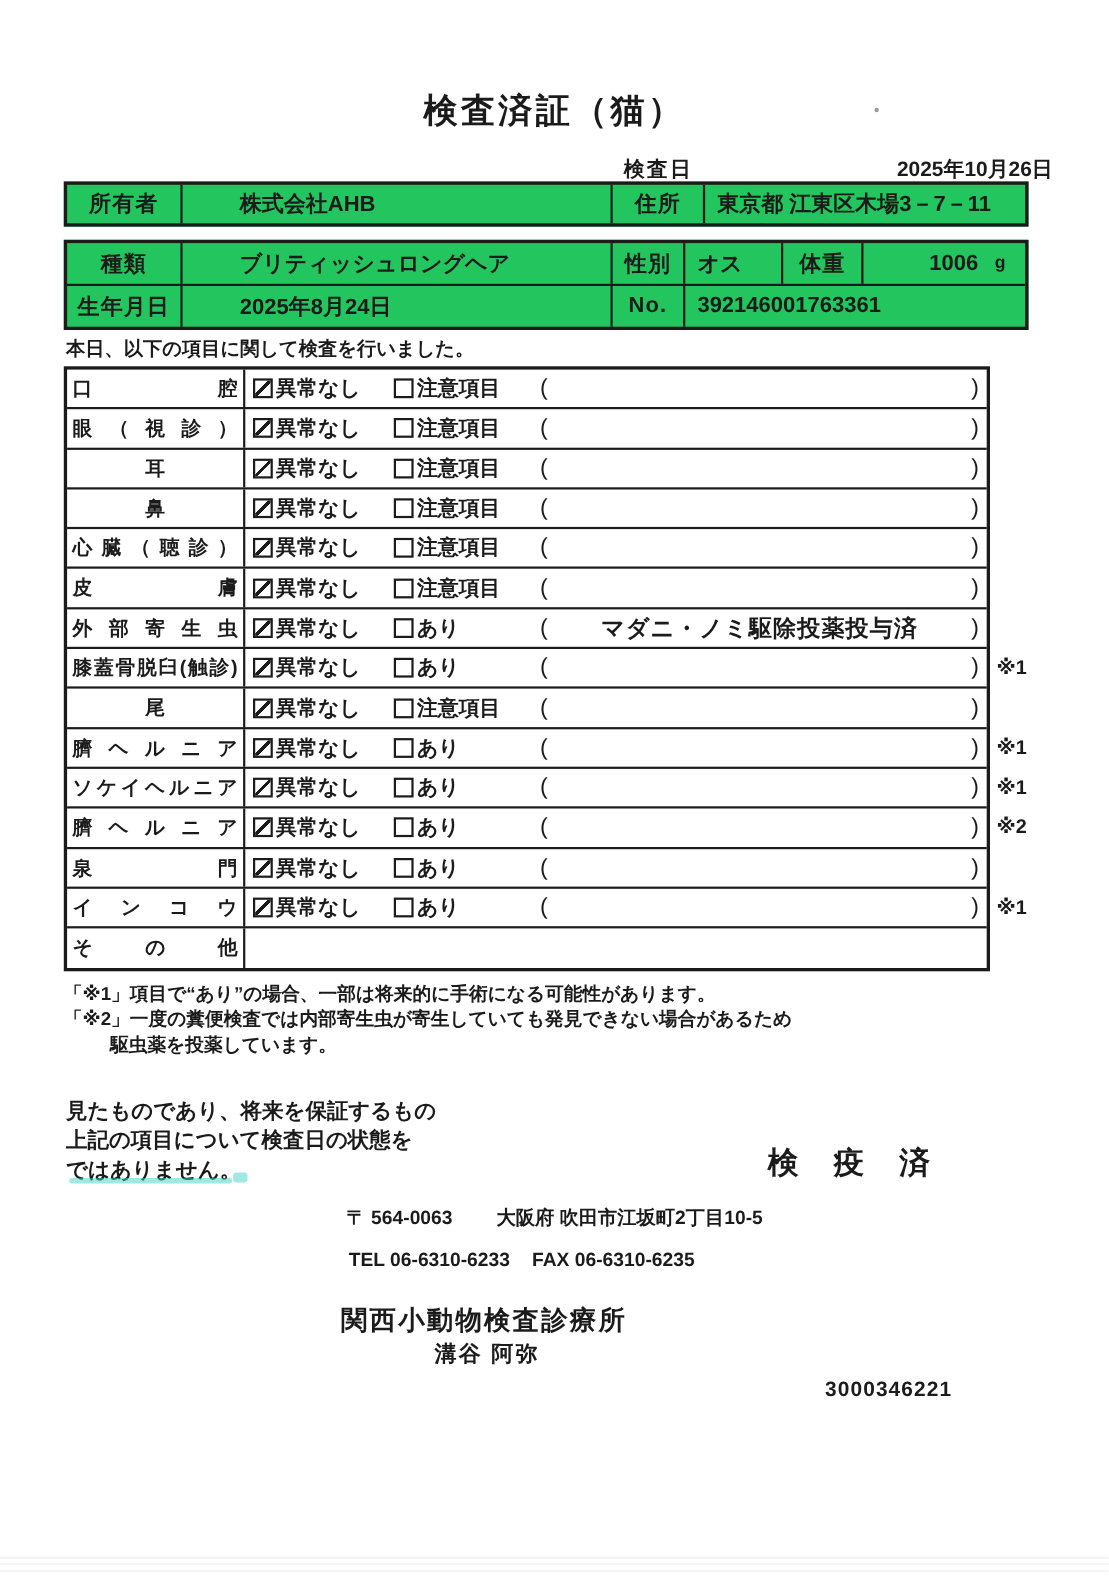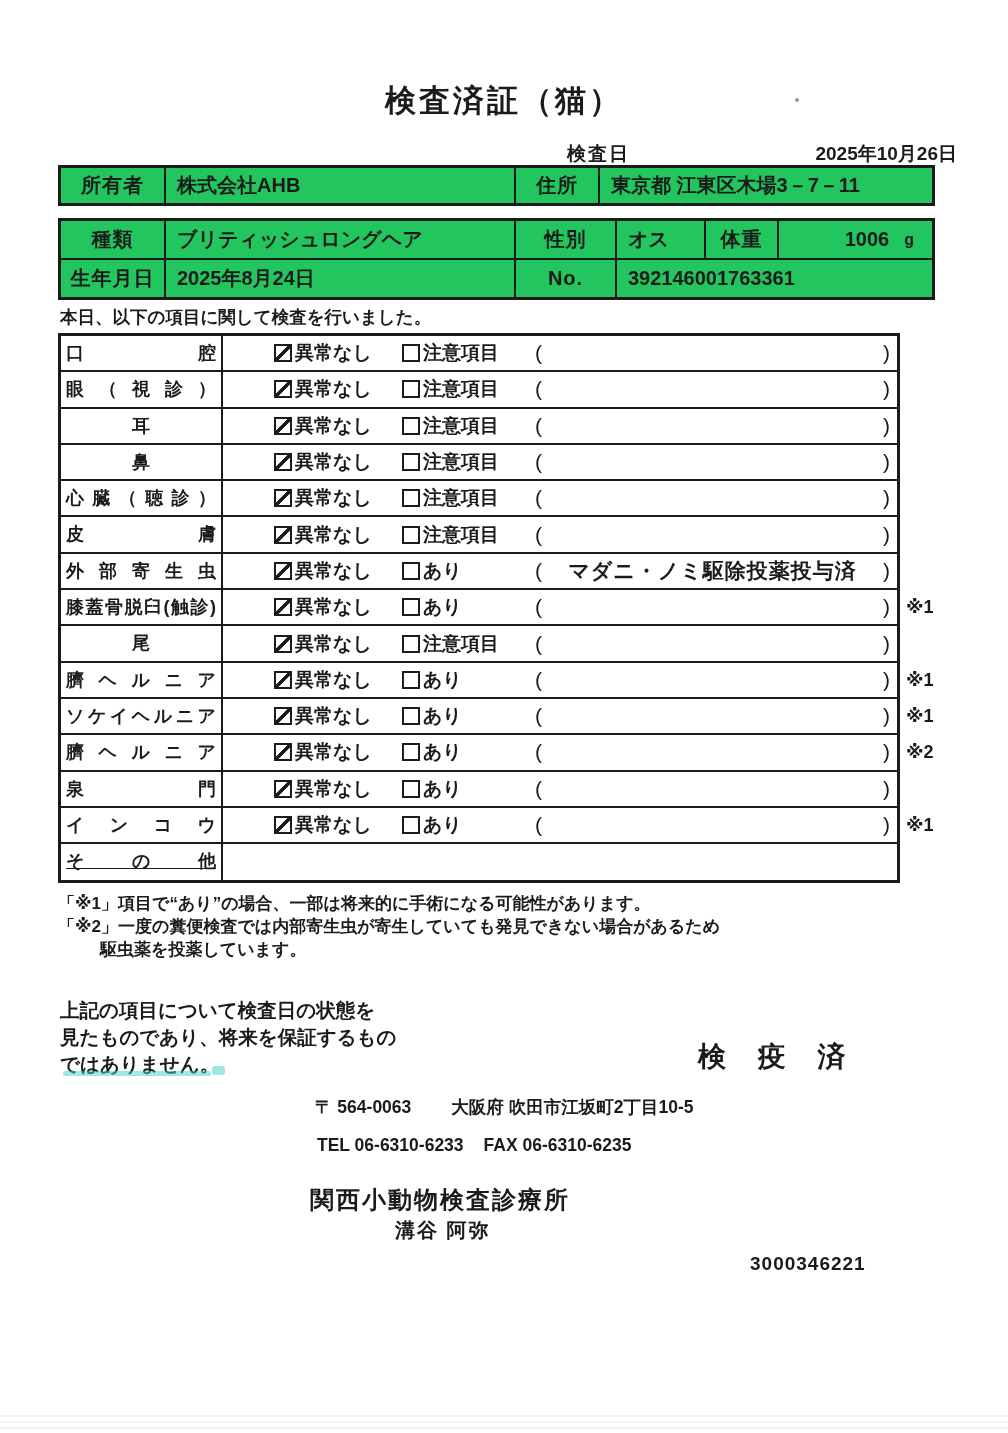--- a/index.html
+++ b/index.html
@@ -18,38 +18,38 @@
   .tbl{border:3px solid #1b1b1b;box-sizing:border-box;background:#22c55e;}
   .owner-tbl{top:165px;left:58px;width:877px;height:41px;display:flex;}
   .info-tbl{top:218px;left:58px;width:877px;height:82px;display:flex;flex-direction:column;}
   .info-row{display:flex;flex:1;box-sizing:border-box;}
   .info-row.first{border-bottom:2px solid #1b1b1b;}
   .cell{box-sizing:border-box;display:flex;align-items:center;font-size:20px;}
   .cell.lab{justify-content:center;font-weight:600;letter-spacing:1px;}
   .cell.val{padding-left:11px;font-weight:600;}
   .br{border-right:2px solid #1b1b1b;}
   .w-owner{width:105px;}
-  .w-val1{width:350px;}
+  .w-val1{width:350px;margin-left:41px;}
   .w-addr{width:84px;}
   .w-val2{flex:1;}
-  .w-sex{width:101px;}
+  .w-sex{width:66px;}
   .w-weight{width:73px;}
   .weight-val{flex:1;justify-content:flex-end;padding-right:18px;font-weight:600;}
   .weight-unit{font-size:16px;margin-left:15px;}
   
   .intro{top:305px;left:60px;font-size:17.5px;font-weight:600;}
   
   .cl-table{top:333px;left:58px;width:842px;border:3px solid #1b1b1b;box-sizing:border-box;}
   .cl-row{display:flex;align-items:stretch;height:36.3px;box-sizing:border-box;border-bottom:2px solid #1b1b1b;position:relative;}
-  .cl-row:last-child{border-bottom:none;text-decoration:underline;}
+  .cl-row:last-child{border-bottom:none;}
   .cl-label{width:162px;border-right:2px solid #1b1b1b;box-sizing:border-box;
     font-size:18px;font-weight:600;line-height:34px;padding:0 5px;
     text-align:justify;text-align-last:justify;overflow:hidden;white-space:nowrap;}
   .cl-label.center{text-align:center;text-align-last:center;}
-  .cl-content{flex:1;display:flex;align-items:center;padding-left:44px;}
+  .cl-content{flex:1;display:flex;align-items:center;}
   .chk-group{display:flex;align-items:center;font-size:19px;font-weight:600;}
   .chk-g1{width:128px;margin-left:7px;}
   .chk-g2{width:133px;}
   .checkbox{display:inline-block;width:14px;height:14px;border:2px solid #1b1b1b;margin-right:3px;flex:0 0 auto;}
   .checkbox.checked{background-image:linear-gradient(135deg,transparent 42%,#1b1b1b 42%,#1b1b1b 58%,transparent 58%);}
   .paren-area{flex:1;display:flex;align-items:center;justify-content:space-between;padding-right:7px;font-size:21px;}
   .paren{font-weight:400;}
   .paren-content{flex:1;text-align:center;font-size:21px;font-weight:700;letter-spacing:1px;}
   .cl-note{position:absolute;left:calc(100% + 9px);top:50%;transform:translateY(-50%);
     font-size:18px;font-weight:600;white-space:nowrap;}
@@ -376,22 +376,22 @@
     </div>
   </div>
 
 <div class="abs footnotes">
   <div>「※1」項目で“あり”の場合、一部は将来的に手術になる可能性があります。</div>
   <div>「※2」一度の糞便検査では内部寄生虫が寄生していても発見できない場合があるため</div>
   <div class="indent">駆虫薬を投薬しています。</div>
 </div>
 
 <div class="abs statement">
+  <div>見たものであり、将来を保証するもの</div>
   <div>上記の項目について検査日の状態を</div>
-  <div>見たものであり、将来を保証するもの</div>
   <div>ではありません。</div>
 </div>
 <div class="abs smudge1"></div>
 <div class="abs smudge2"></div>
 
 <div class="abs stamp">検 疫 済</div>
 
 <div class="abs addr-line">
   <span>〒 564-0063</span><span class="gap"></span><span>大阪府 吹田市江坂町2丁目10-5</span>
 </div>

